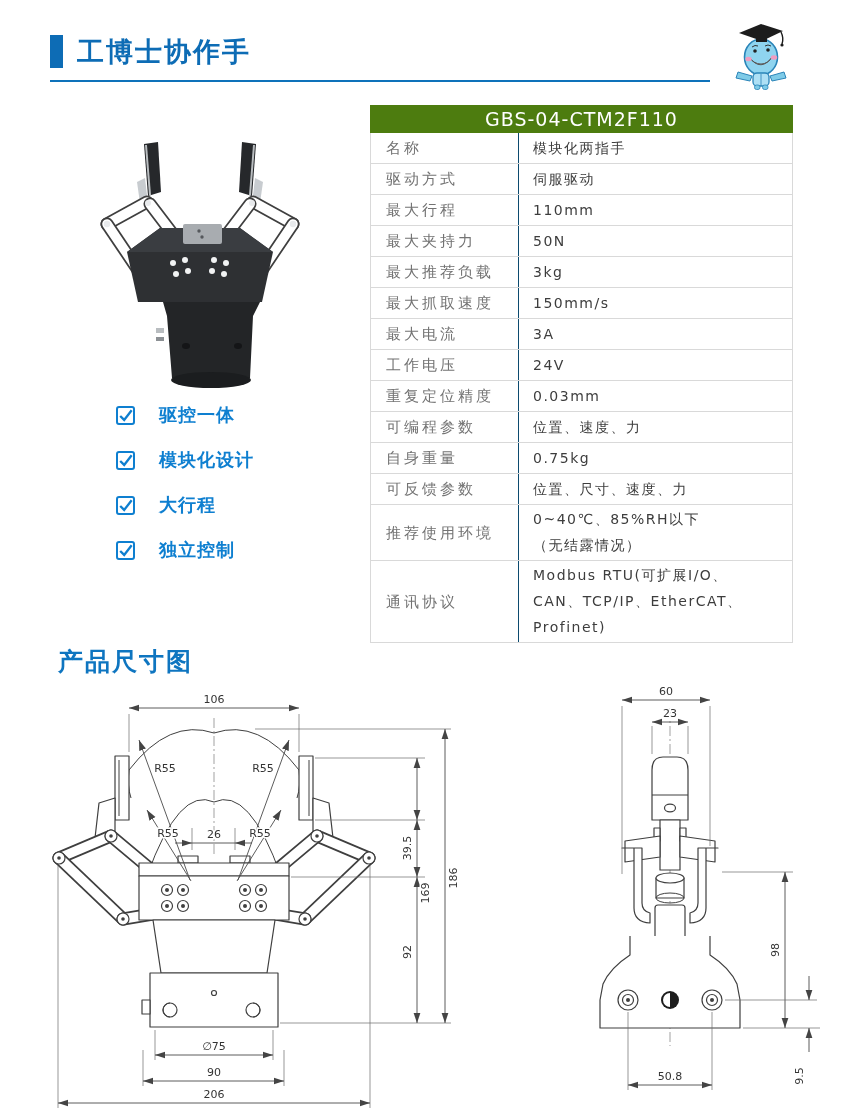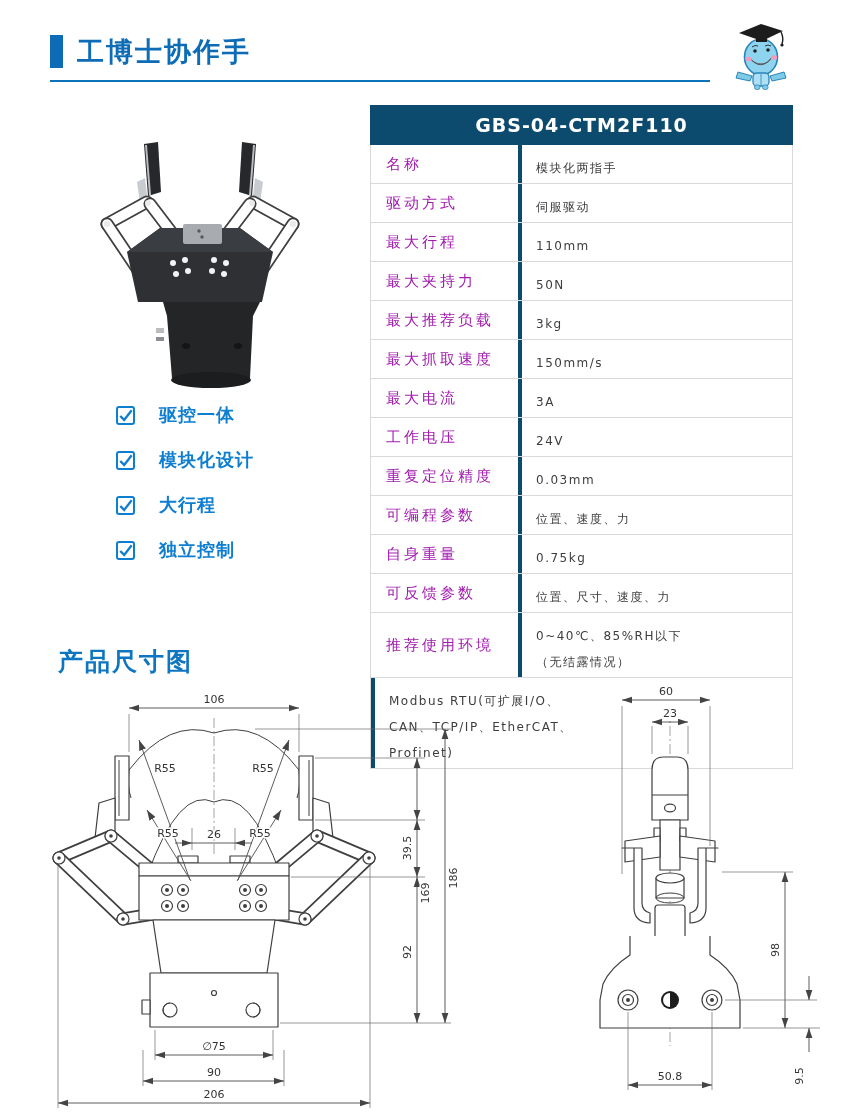--- a/index.html
+++ b/index.html
@@ -17,28 +17,28 @@
   
   .product-photo { position:absolute; left:90px; top:140px; }
   
   .features { position:absolute; left:116px; top:404px; }
   .feature-item { display:flex; align-items:center; height:22px; margin-bottom:23px; }
   .checkbox { width:19px; height:19px; border:2px solid #0e7fd0; border-radius:3px;
     display:flex; align-items:center; justify-content:center; flex:0 0 auto; }
   .feature-label { margin-left:24px; font-size:18px; font-weight:bold; color:#0e7fd0; letter-spacing:1px; }
   
   .spec-table { position:absolute; left:370px; top:105px; width:423px; }
-  .spec-header { height:40px; background:#0c4a6e; color:#ffffff; font-size:19px; font-weight:bold;
+  .spec-header { height:28px; background:#4d7c0f; color:#ffffff; font-size:19px; font-weight:normal;
     display:flex; align-items:center; justify-content:center; letter-spacing:1px; }
   .spec-body { border:1px solid #d9d9d9; border-top:none; }
   .spec-row { display:flex; border-bottom:1px solid #d9d9d9; }
   .spec-row:last-child { border-bottom:none; }
-  .spec-label { width:147px; flex:0 0 auto; padding:2px 2px 2px 15px; font-size:15px; color:#a21caf;
+  .spec-label { width:147px; flex:0 0 auto; padding:2px 2px 2px 15px; font-size:15px; color:#737373;
     letter-spacing:3px; line-height:26px; display:flex; align-items:center; }
-  .spec-value { flex:1; border-left:4px solid #0c4a6e; padding:10px 4px 2px 14px; font-size:12px;
+  .spec-value { flex:1; border-left:1px solid #0c4a6e; padding:1px 4px 2px 14px; font-size:14px;
     color:#3d3d3d; letter-spacing:1.5px; line-height:26px; white-space:pre-line;
     display:flex; align-items:center; }
   
   .section-title { position:absolute; left:58px; top:645px; font-size:25px; font-weight:bold;
     color:#0e75c0; letter-spacing:2px; }
   .front-view { position:absolute; left:35px; top:690px; }
   .side-view  { position:absolute; left:565px; top:678px; }
   svg text.dim { font-family:"DejaVu Sans","Liberation Sans",sans-serif; font-size:11px; fill:#333;
     paint-order:stroke; stroke:#ffffff; stroke-width:3px; }
   svg .part { fill:#ffffff; stroke:#3f3f3f; stroke-width:1.2; stroke-linejoin:round; }
@@ -222,20 +222,21 @@
       <div class="spec-row">
           <div class="spec-label">可反馈参数</div>
           <div class="spec-value">位置、尺寸、速度、力</div>
         </div>
       <div class="spec-row">
           <div class="spec-label">推荐使用环境</div>
           <div class="spec-value">0~40℃、85%RH以下
 （无结露情况）</div>
         </div>
       <div class="spec-row">
+          <div class="spec-label">通讯协议</div>
           <div class="spec-value">Modbus RTU(可扩展I/O、
 CAN、TCP/IP、EtherCAT、
 Profinet)</div>
         </div>
     </div>
   </div>
 
   <div class="section-title">产品尺寸图</div>
 
   <svg class="front-view" width="430" height="424" viewBox="0 0 430 424">

